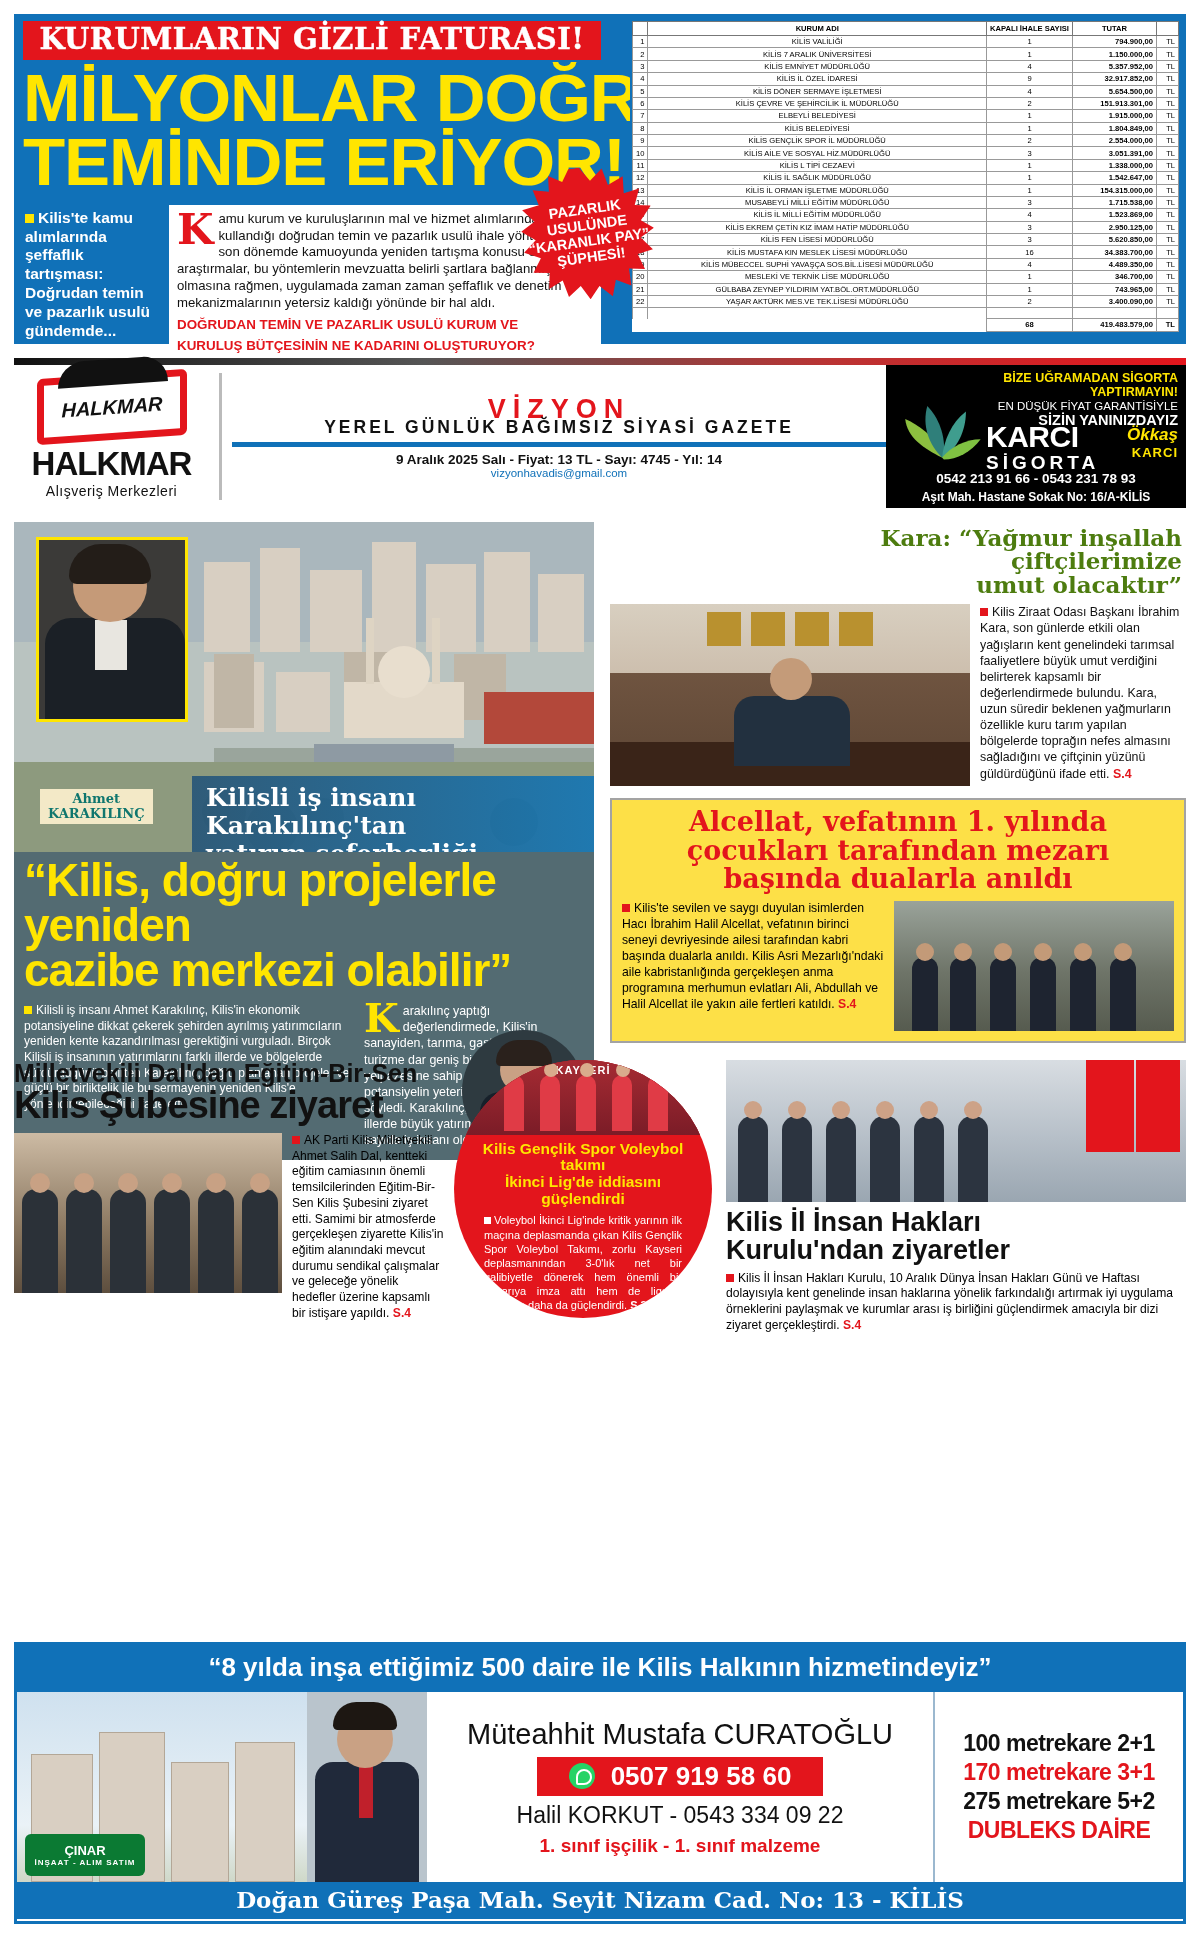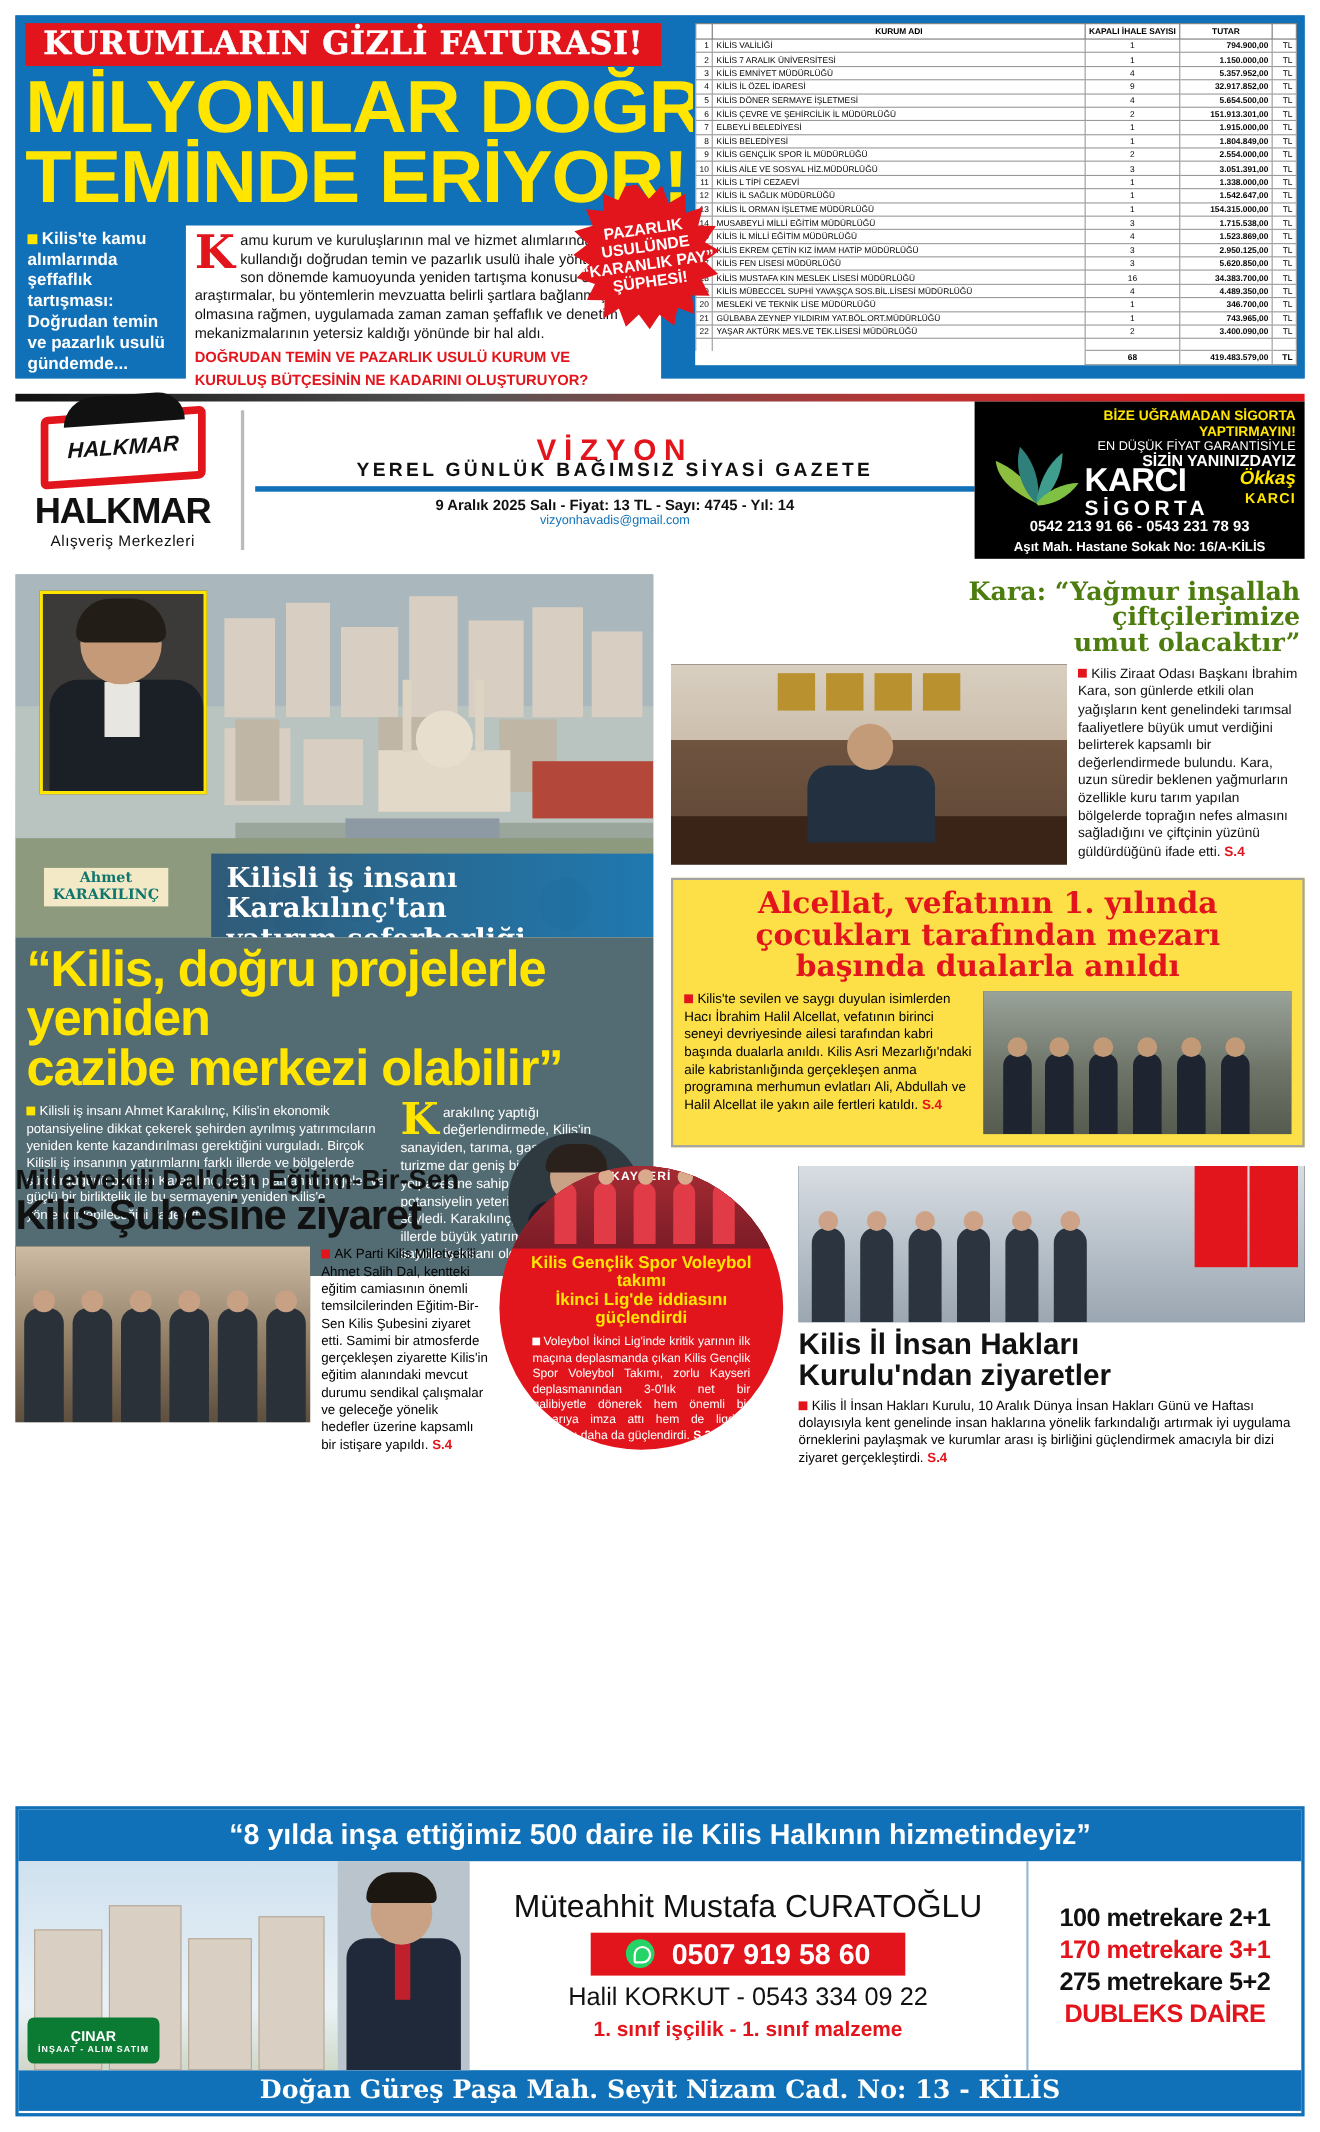--- a/index.html
+++ b/index.html
@@ -75,21 +75,21 @@
   table.ihale {
     width: 100%; border-collapse: collapse; background: #fff;
     font-size: 7.6px; font-family: "Liberation Sans", sans-serif;
   }
   table.ihale th {
     border: 1px solid #777; font-size: 7.6px; padding: 2px 2px; text-align:center;
     font-weight: bold; background:#fff;
   }
   table.ihale td { border: 1px solid #999; padding: 1.2px 3px; height: 12.2px; }
   td.idx { width: 14px; text-align: right; }
-  td.nm  { text-align: left; }
+  td.nm  { text-align: center; }
   td.cnt { width: 86px; text-align: center; }
   td.amt { width: 84px; text-align: right; font-weight: bold; }
   td.cur { width: 22px; text-align: right; }
   tr.blankrow td { border-left:1px solid #999; border-right:1px solid #999; border-top:1px solid #999; border-bottom:none; height: 11px;}
   tr.total td { font-weight: bold; }
   tr.total td.empty { border: none; }
 
   
   .masthead { position: absolute; left: 14px; top: 358px; width: 1172px; height: 150px; background:#fff; }
   .mh-rule { height: 7px; background: linear-gradient(90deg,#111 0%,#555 35%,#b33 70%,#e3151c 100%); }

